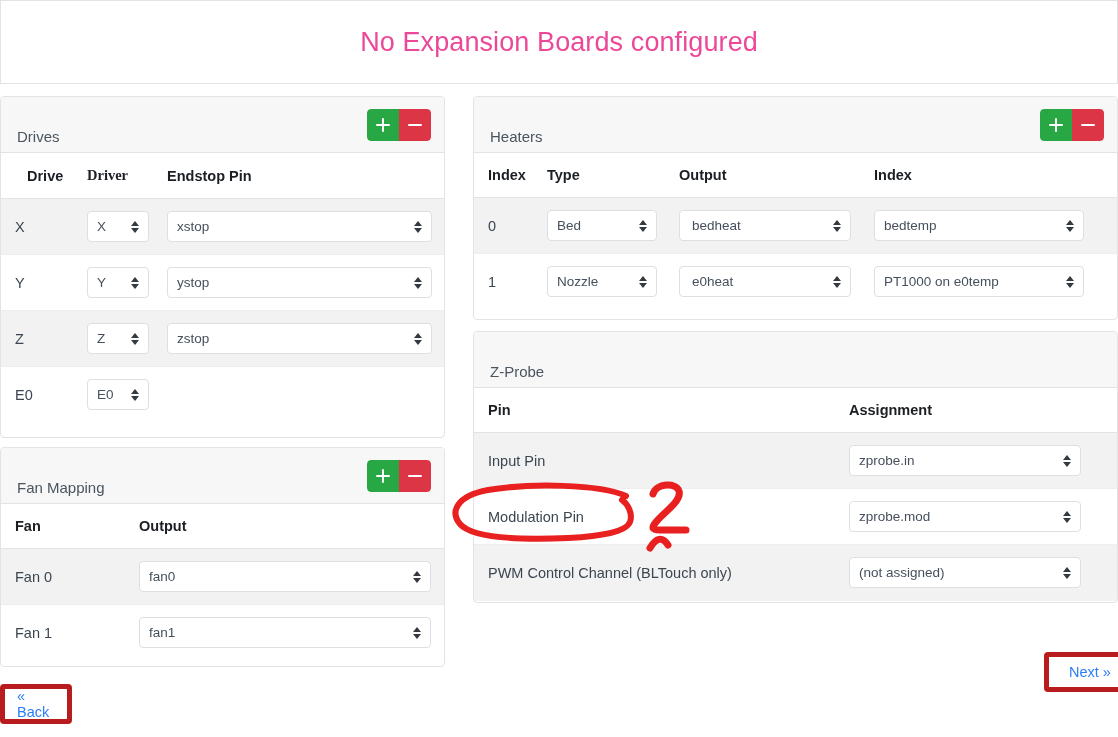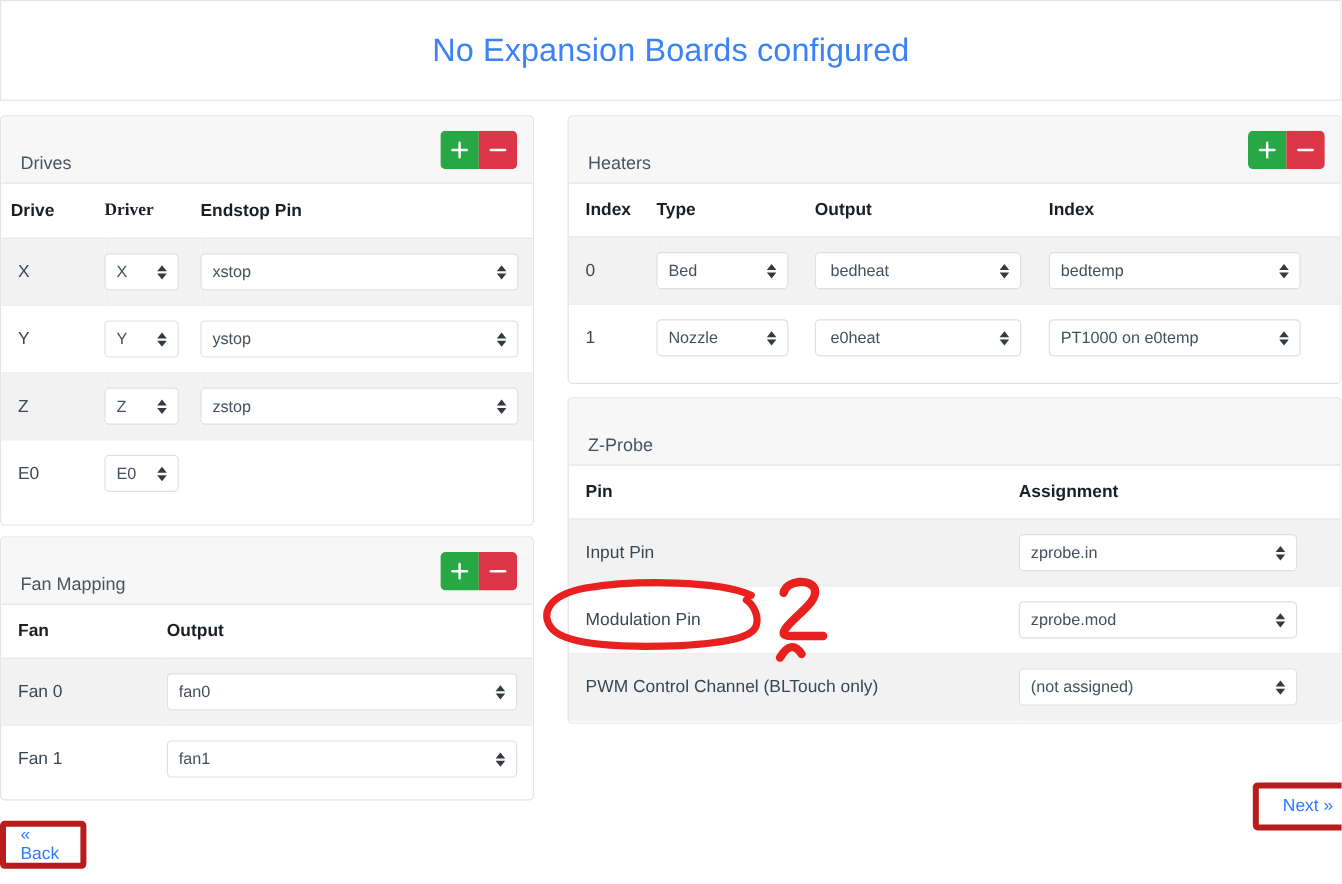--- a/index.html
+++ b/index.html
@@ -17,21 +17,21 @@
   .banner {
     position: absolute; left: 0; top: 0; width: 1118px; height: 84px;
     border: 1px solid #e3e3e3;
     background: #ffffff;
     display: flex; align-items: center; justify-content: center;
   }
   .banner h1 {
     margin: 0;
     font-size: 27px;
     font-weight: 400;
-    color: #3b82f6;
+    color: #ec4899;
     letter-spacing: 0.1px;
   }
 
   
   .card {
     position: absolute;
     background: #ffffff;
     border: 1px solid #e3e3e3;
     border-radius: 4px;
     overflow: hidden;
@@ -178,21 +178,21 @@
           <span class="sym plus"></span>
         </button>
         <button class="btn-minus">
           <span class="sym"></span>
         </button>
       </div>
     </div>
     <table class="grid">
       <thead>
         <tr>
-          <th style="width:86px; padding-left:8px;">Drive</th>
+          <th style="width:86px; padding-left:26px;">Drive</th>
           <th style="width:80px;font-family:Liberation Serif, serif;">Driver</th>
           <th>Endstop Pin</th>
         </tr>
       </thead>
       <tbody>
         <tr class="odd">
           <td style="height:56px; padding-left:14px;">X</td>
           <td>
             <div class="sel w-sm">
               <span>X</span>

